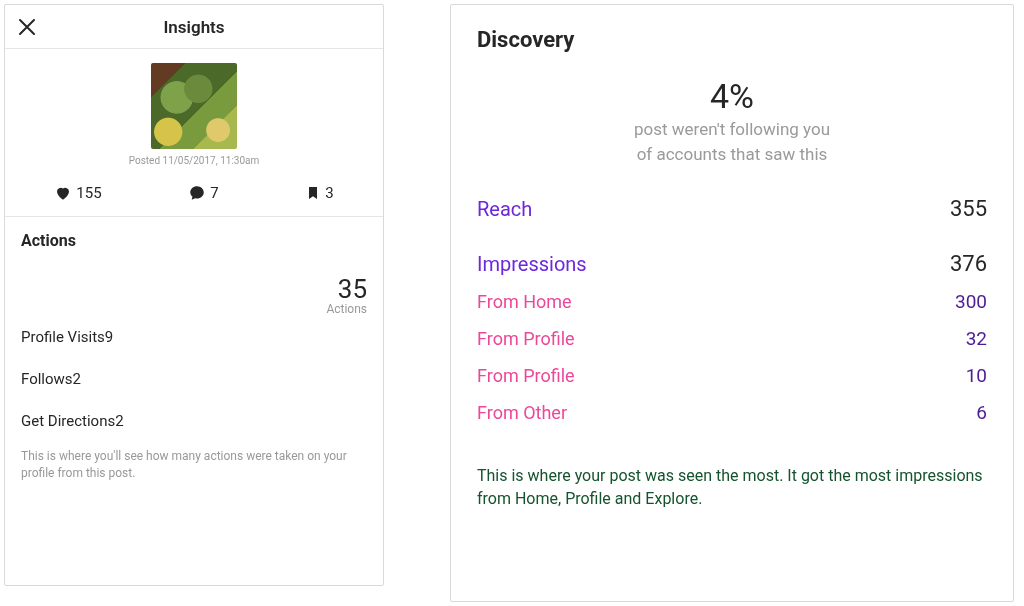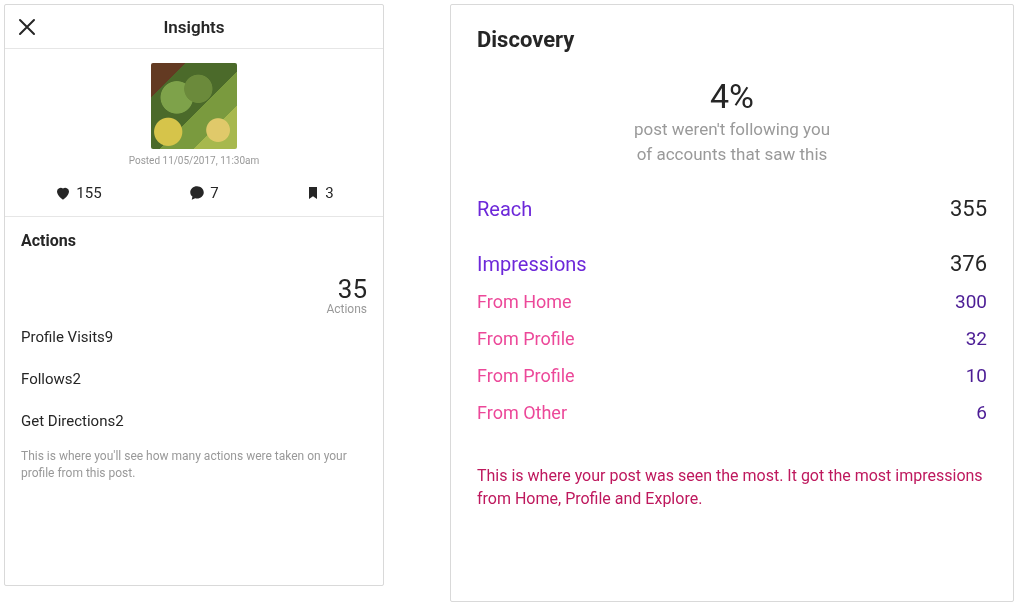--- a/index.html
+++ b/index.html
@@ -155,21 +155,21 @@
     align-items: baseline;
     margin-top: 30px;
   }
   .r-metric-row.sub { margin-top: 14px; }
   .r-label-strong { font-size: 20px; font-weight: 400; color: #6d28d9; }
   .r-value-strong { font-size: 22px; color: #262626; }
   .r-label-muted  { font-size: 18px; color: #ec4899; }
   .r-value-muted  { font-size: 19px; color: #4c1d95; }
   .r-footnote {
     font-size: 16px;
-    color: #be185d;
+    color: #14532d;
     line-height: 1.45;
     margin-top: 40px;
   }
 </style>
 </head>
 <body>
 
 <div class="panel left-panel">
   <div class="insights-header">
     <div class="close-x">

